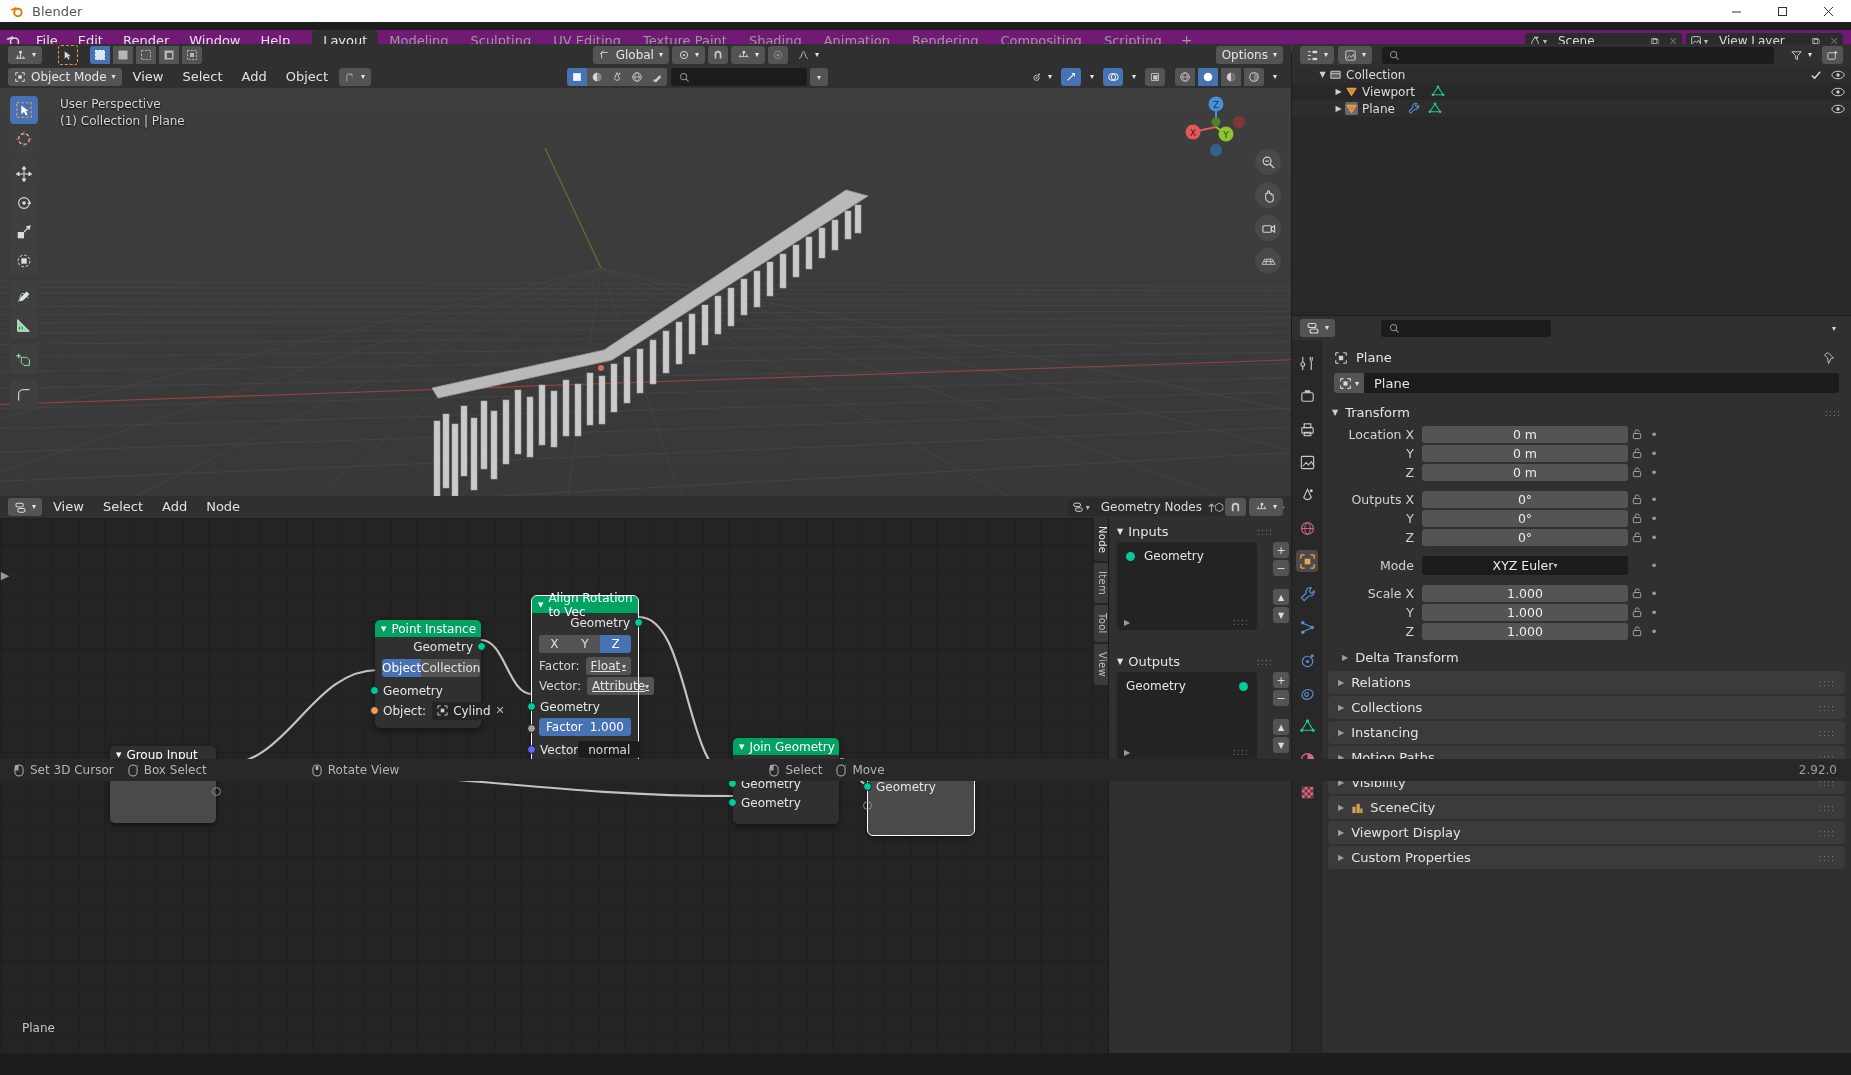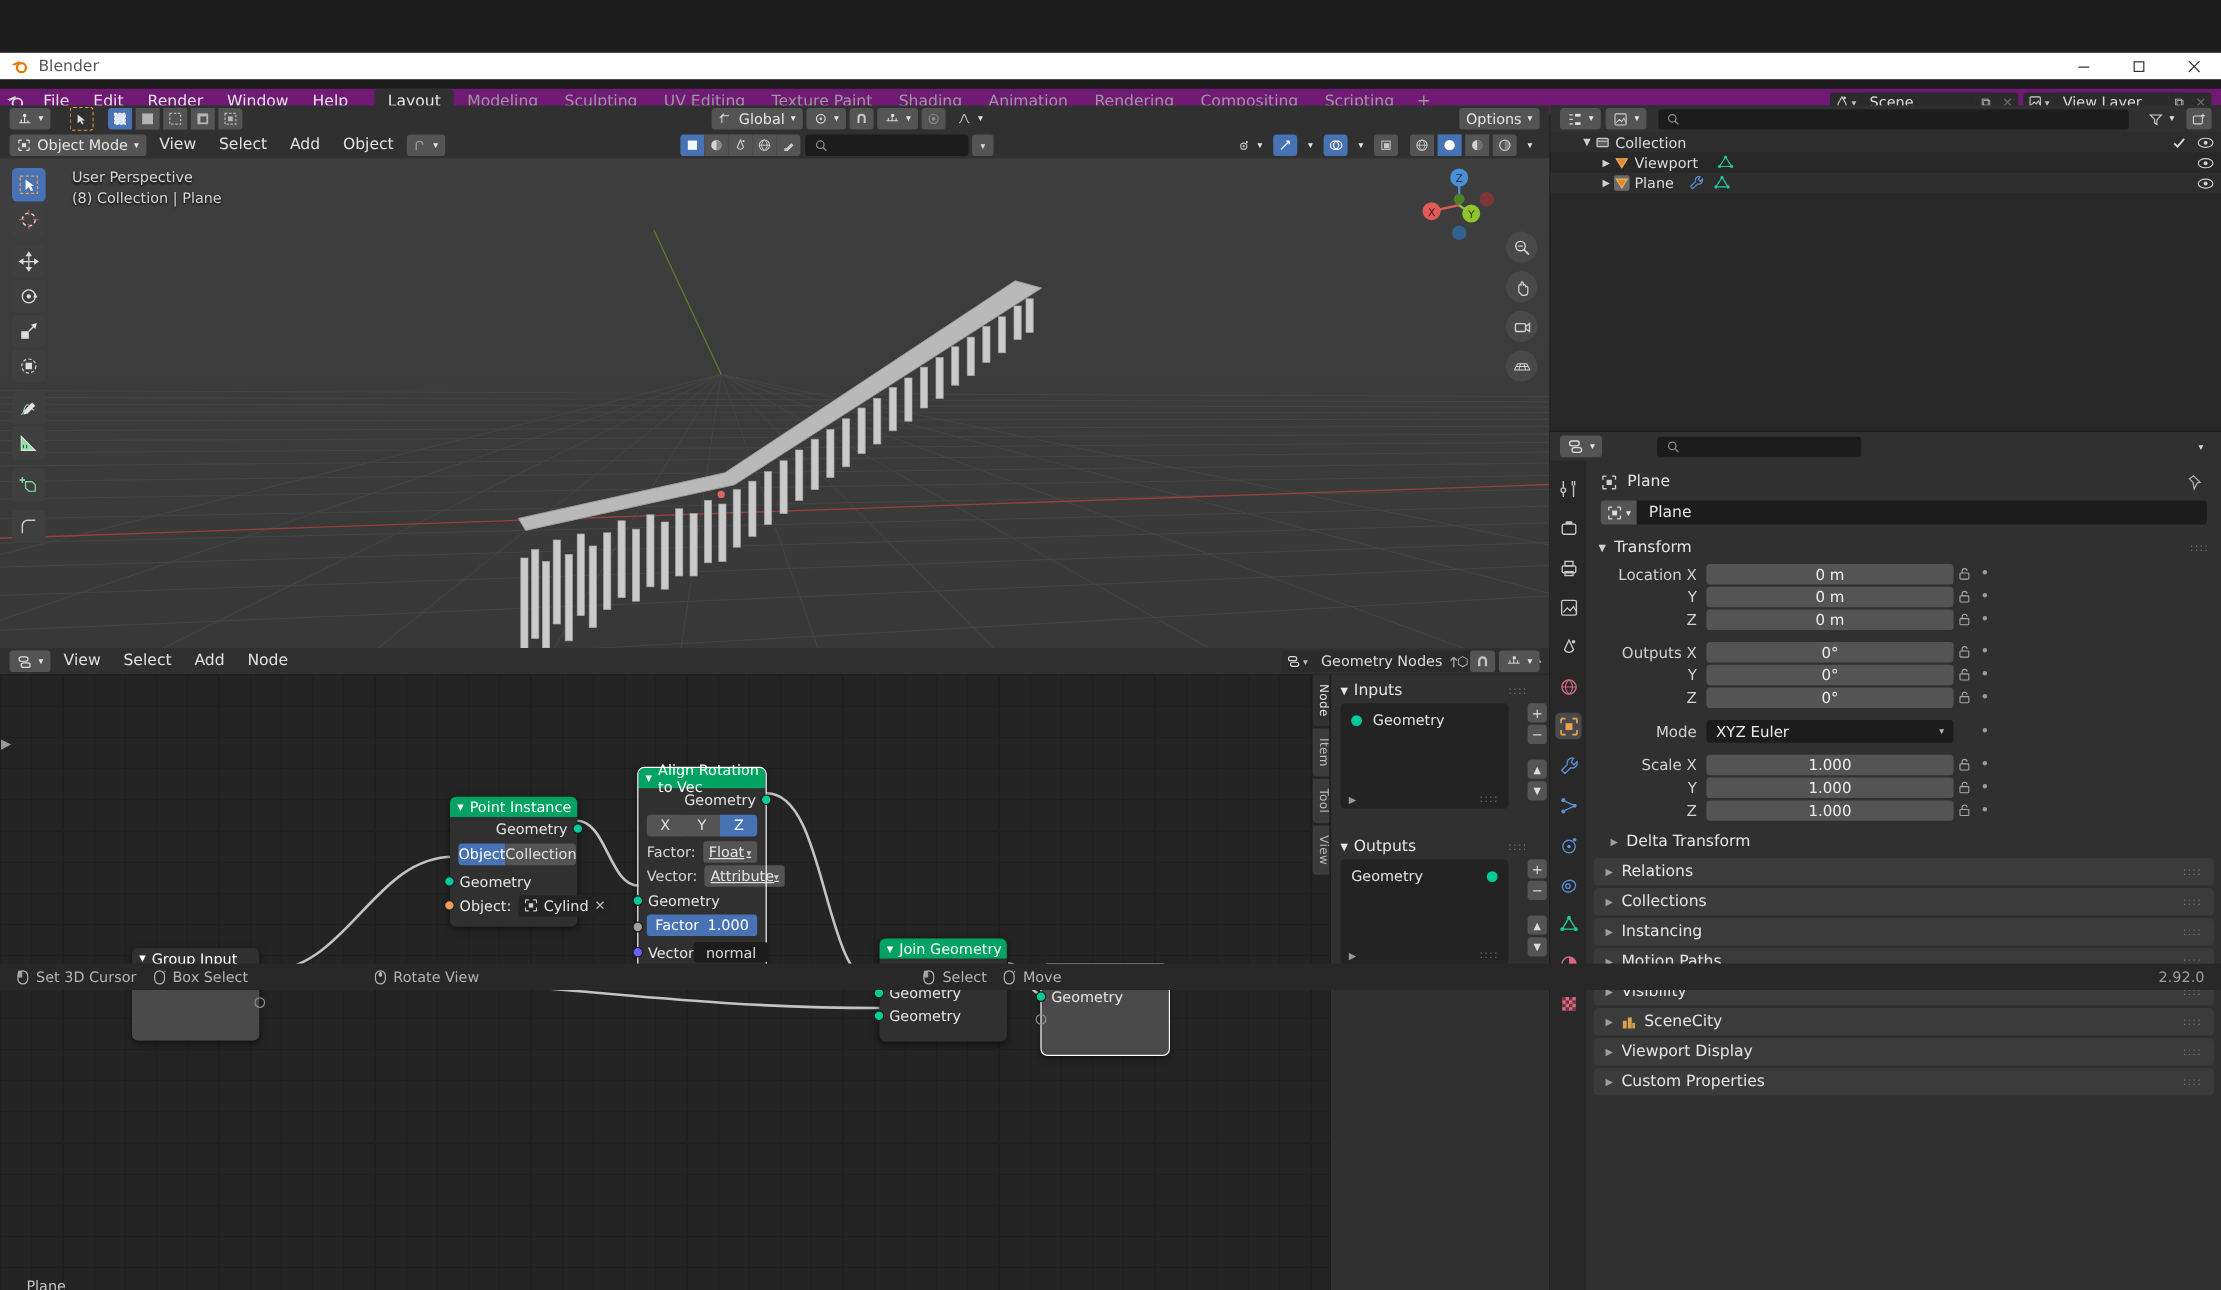--- a/index.html
+++ b/index.html
@@ -4,21 +4,21 @@
 <style>
   * { box-sizing: border-box; margin: 0; padding: 0; }
   html, body {
     width: 1851px; height: 1075px;
     background: #1d1d1d;
     font-family: "DejaVu Sans", sans-serif;
     font-size: 13px;
     color: #e5e5e5;
     overflow: hidden;
   }
-  .app { position: relative; width: 1851px; height: 781px; margin-top: 44px; }
+  .app { position: relative; width: 1851px; height: 781px; }
 
   
   .titlebar {
     position: absolute; left:0; top:0; width:1851px; height:22px;
     background:#ffffff; display:flex; align-items:center;
   }
   .titlebar .tb-logo { margin-left:9px; margin-right:8px; display:flex; }
   .titlebar .tb-title { color:#555; font-size:13px; }
   .tb-btns { position:absolute; right:0; top:0; height:22px; display:flex; }
   .tb-btn { width:46px; height:22px; display:flex; align-items:center; justify-content:center; color:#333; font-size:12px; }
@@ -219,21 +219,21 @@
   .idfield .nm { flex:1; height:20px; background:#1c1c1c; border-radius:0 3px 3px 0; display:flex; align-items:center; padding-left:10px; font-size:13px; }
   .panel-hdr { display:flex; align-items:center; gap:7px; padding:4px 10px; font-size:13px; position:relative; }
   .panel-hdr.boxed { background:#3b3b3b; border-radius:4px; margin:2px 6px; }
   .grip { position:absolute; right:10px; color:#7a7a7a; font-size:9px; letter-spacing:1px; }
   .prow { display:flex; align-items:center; height:18px; margin:1px 0; padding-right:8px; }
   .prow .plab { width:100px; text-align:right; font-size:12.5px; color:#d2d2d2; padding-right:8px; }
   .prow .pval {
     flex:1; max-width:206px; height:17px; background:#545454; border-radius:3px;
     display:flex; align-items:center; justify-content:center; font-size:12.5px; color:#ececec;
   }
-  .prow .pval.dropdown { background:#1c1c1c; justify-content:space-between; padding:0 8px; }
+  .prow .pval.dropdown { background:#1c1c1c; padding:0 8px; }
   .prow .lock { width:18px; display:flex; justify-content:center; }
   .prow .dot { width:16px; display:flex; justify-content:center; color:#9a9a9a; font-size:13px; }
   .spacer6 { height:7px; }
 
   
   .statusbar {
     position:absolute; left:0; bottom:0; width:1851px; height:22px;
     background:#282828; display:flex; align-items:center; font-size:12px; color:#b5b5b5;
   }
   .sb-item { display:flex; align-items:center; gap:6px; margin-left:14px; }
@@ -636,21 +636,21 @@
             <rect x="832" y="132" width="6" height="30"></rect>
             <rect x="845" y="123" width="6" height="28"></rect>
             <rect x="855" y="117" width="6" height="28"></rect>
           </g>
         </g>
       </svg>
     </div>
 
     <div class="vp-info">
       <div>User Perspective</div>
-      <div>(8) Collection | Plane</div>
+      <div>(1) Collection | Plane</div>
     </div>
 
     <div class="vp-toolbar">
       <div class="tool-ico active">
         <svg width="18" height="18" viewBox="0 0 20 20">
             <rect x="2" y="2" width="16" height="16" fill="none" stroke="#f0a150" stroke-width="1.2" stroke-dasharray="3 2"></rect>
             <path d="M7 5 L7 15 L10 12 L12 16 L14 15 L12 11 L15 11 Z" fill="#ffffff"></path>
           </svg>
       </div>
       <div class="tool-ico">

